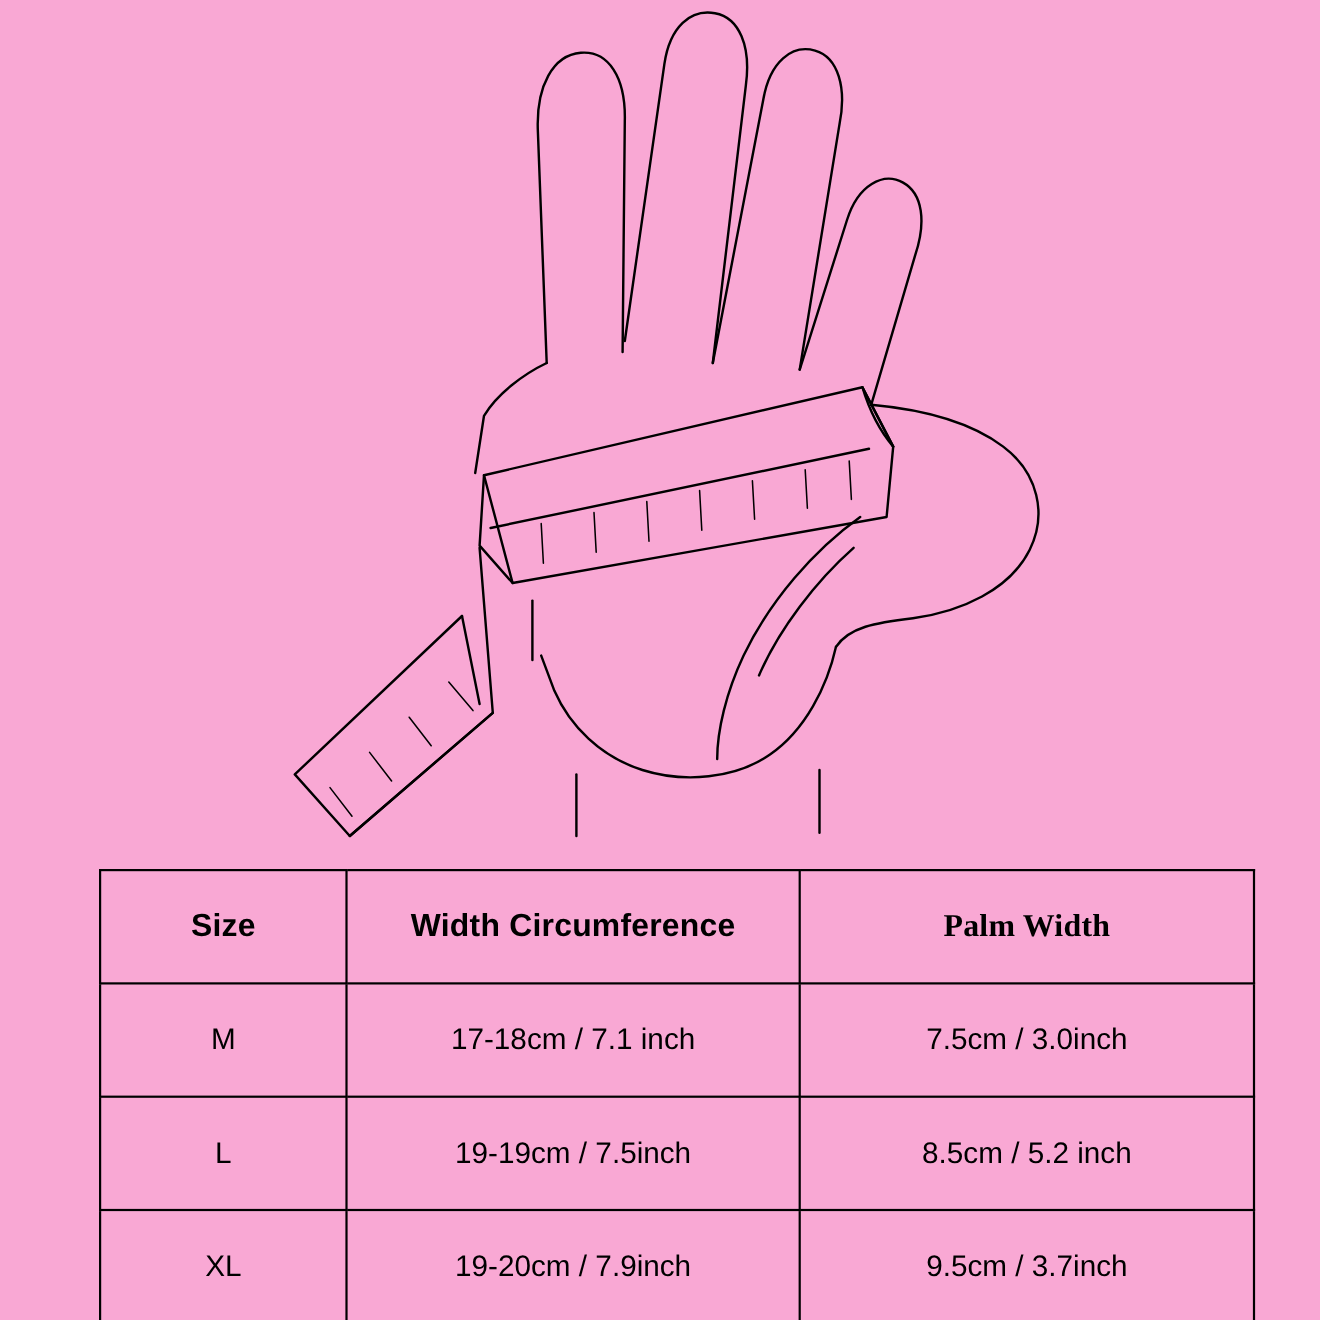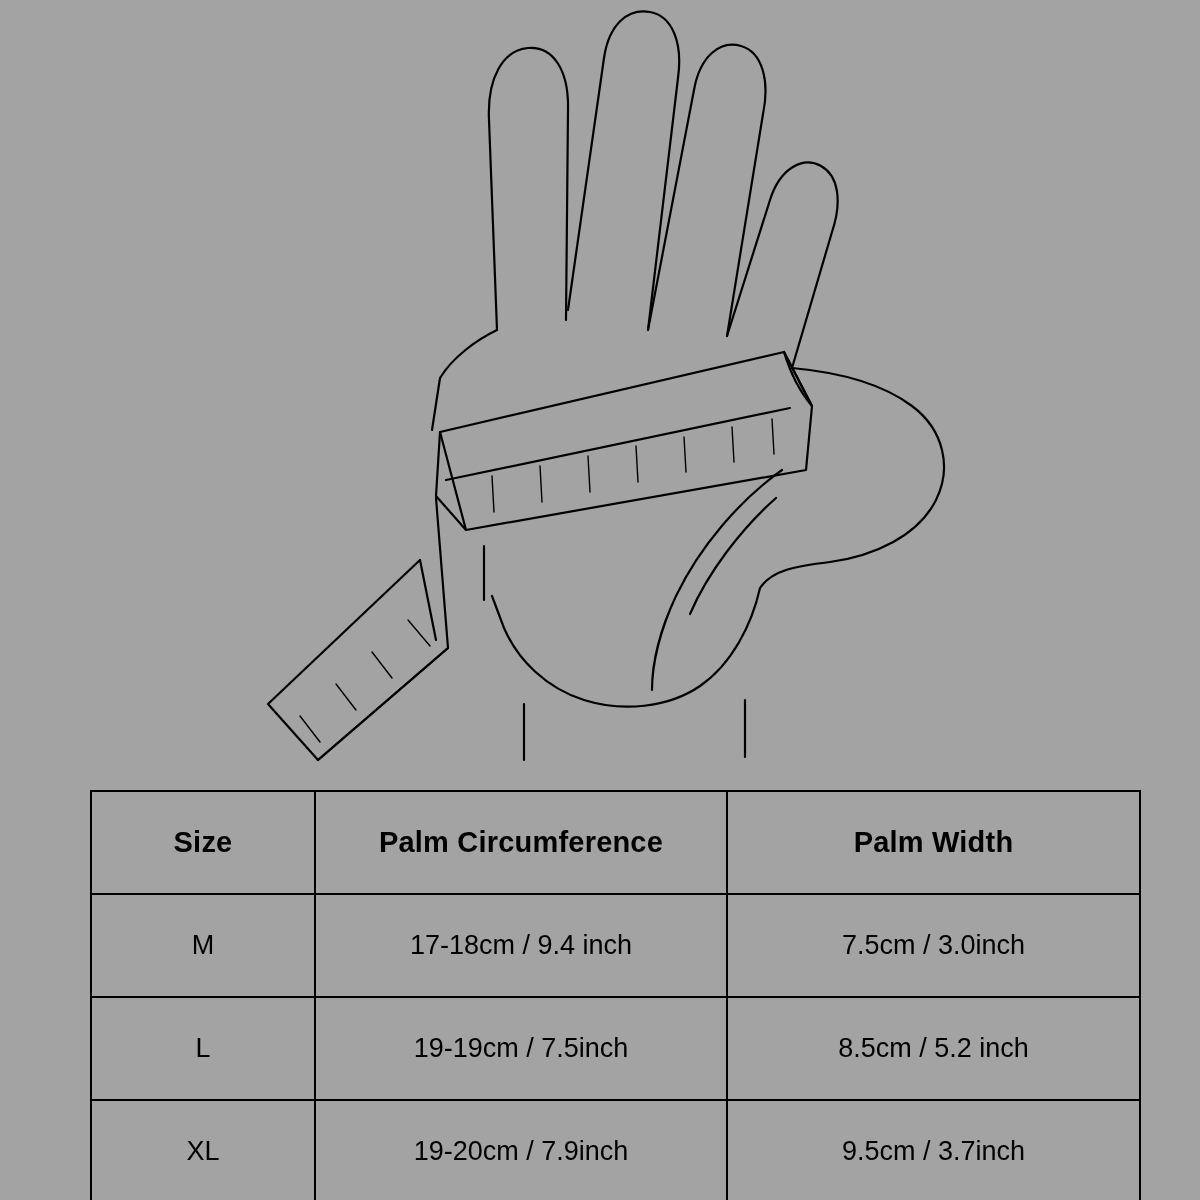--- a/index.html
+++ b/index.html
@@ -13,21 +13,21 @@
     font-family: "Liberation Sans", sans-serif;
     color: #000000;
     overflow: hidden;
     position: relative;
   }
 
   #page {
     position: relative;
     width: 1200px;
     height: 1200px;
-    background: #a3a3a3;
+    background: #f9a8d4;
   }
 
   
   #illustration {
     position: absolute;
     left: 0;
     top: 0;
     width: 1200px;
     height: 790px;
   }
@@ -58,21 +58,21 @@
     font-size: 29px;
     font-weight: bold;
     letter-spacing: 0.2px;
   }
   #size-table td {
     font-size: 27px;
     font-weight: normal;
   }
   .col-size   { width: 222px; }
   .col-circ   { width: 410px; }
-  .col-width  { width: 411px; }
+  .col-width  { width: 411px; font-family: Liberation Serif, serif; }
 </style>
 </head>
 <body>
 
 <div id="page">
 
   <div id="illustration">
     <svg viewBox="0 0 1200 790" xmlns="http://www.w3.org/2000/svg">
       <g fill="none" stroke="#000000" stroke-width="2.2" stroke-linecap="round" stroke-linejoin="round">
 
@@ -123,28 +123,28 @@
           <path d="M300,716 L320,742"></path>
         </g>
       </g>
     </svg>
   </div>
 
   <table id="size-table">
     <thead>
       <tr>
         <th class="col-size">Size</th>
-        <th class="col-circ">Palm Circumference</th>
+        <th class="col-circ">Width Circumference</th>
         <th class="col-width">Palm Width</th>
       </tr>
     </thead>
     <tbody>
       <tr>
         <td>M</td>
-        <td>17-18cm / 9.4 inch</td>
+        <td>17-18cm / 7.1 inch</td>
         <td>7.5cm /  3.0inch</td>
       </tr>
       <tr>
         <td>L</td>
         <td>19-19cm /  7.5inch</td>
         <td>8.5cm / 5.2 inch</td>
       </tr>
       <tr>
         <td>XL</td>
         <td>19-20cm /  7.9inch</td>

